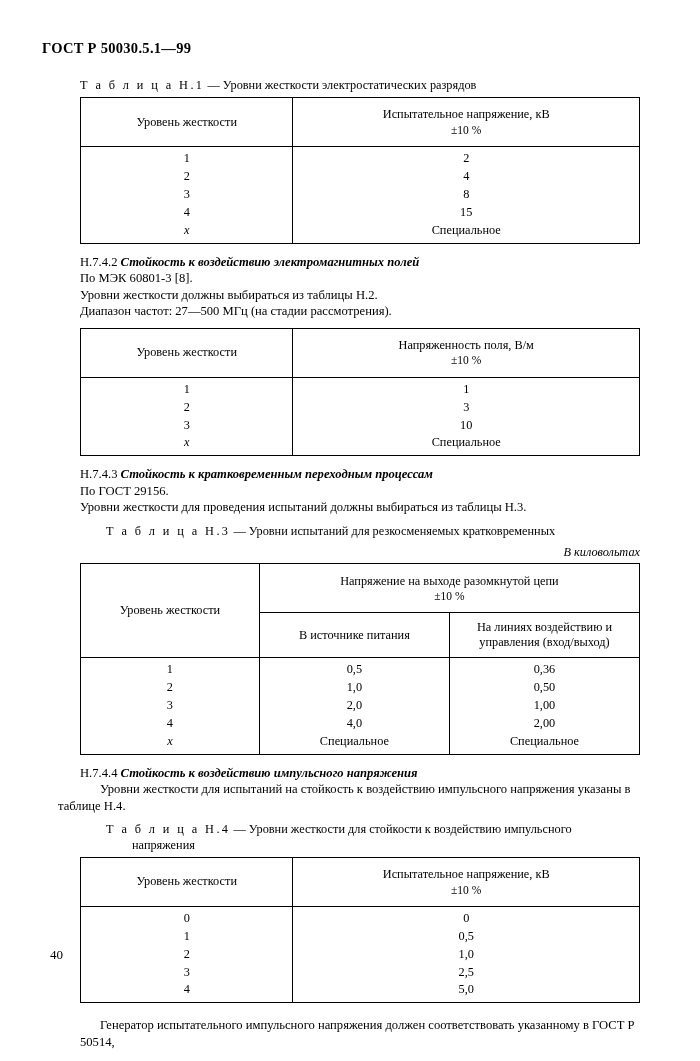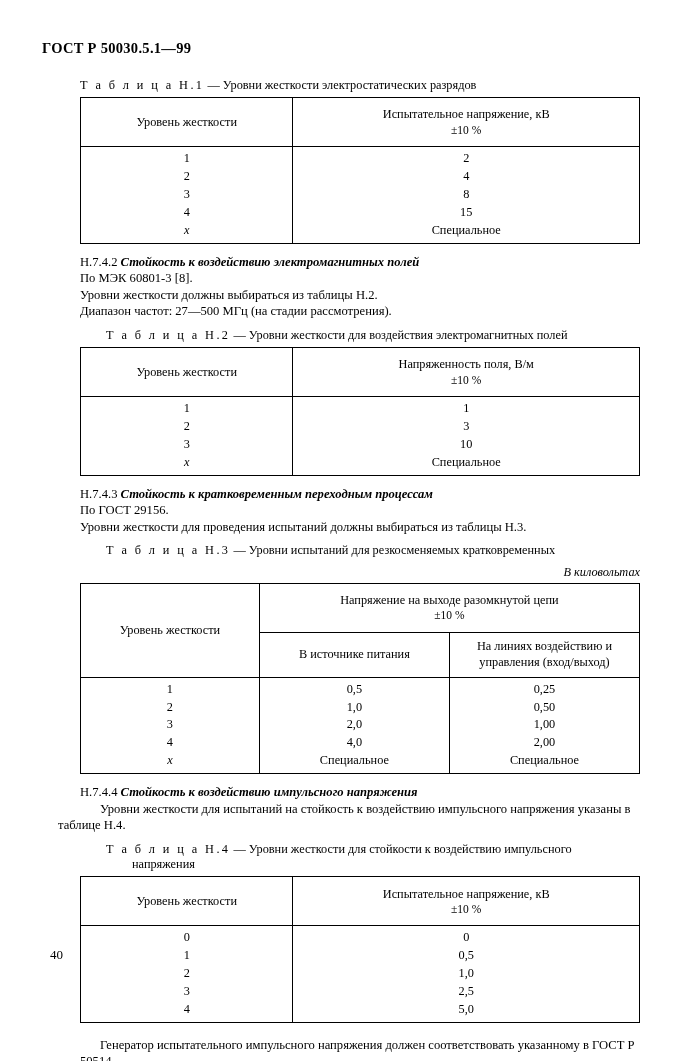--- a/index.html
+++ b/index.html
@@ -158,23 +158,20 @@
     <div class="secblock">
       <div class="para">
         <span class="secnum">Н.7.4.2</span>
         <span class="ital">Стойкость к воздействию электромагнитных полей</span>
       </div>
       <div class="para">По МЭК 60801-3 [8].</div>
       <div class="para">Уровни жесткости должны выбираться из таблицы Н.2.</div>
       <div class="para">Диапазон частот: 27—500 МГц (на стадии рассмотрения).</div>
     </div>
 
-    <div class="tcaption" style="margin-left:26px">
-      <span class="lbl">Т а б л и ц а   Н.2</span><span> — Уровни жесткости для воздействия электромагнитных полей</span>
-    </div>
     <div class="tblwrap">
       <table class="t">
         <colgroup>
             <col style="width:38%">
             <col style="width:62%">
           </colgroup>
         <tbody>
           <tr>
             <td class="hd" style="height:42px">Уровень жесткости</td>
             <td class="hd">
@@ -244,21 +241,21 @@
               <div style="font-style:italic">х</div>
             </td>
             <td>
               <div>0,5</div>
               <div>1,0</div>
               <div>2,0</div>
               <div>4,0</div>
               <div>Специальное</div>
             </td>
             <td>
-              <div>0,25</div>
+              <div>0,36</div>
               <div>0,50</div>
               <div>1,00</div>
               <div>2,00</div>
               <div>Специальное</div>
             </td>
           </tr>
         </tbody>
       </table>
     </div>
 

